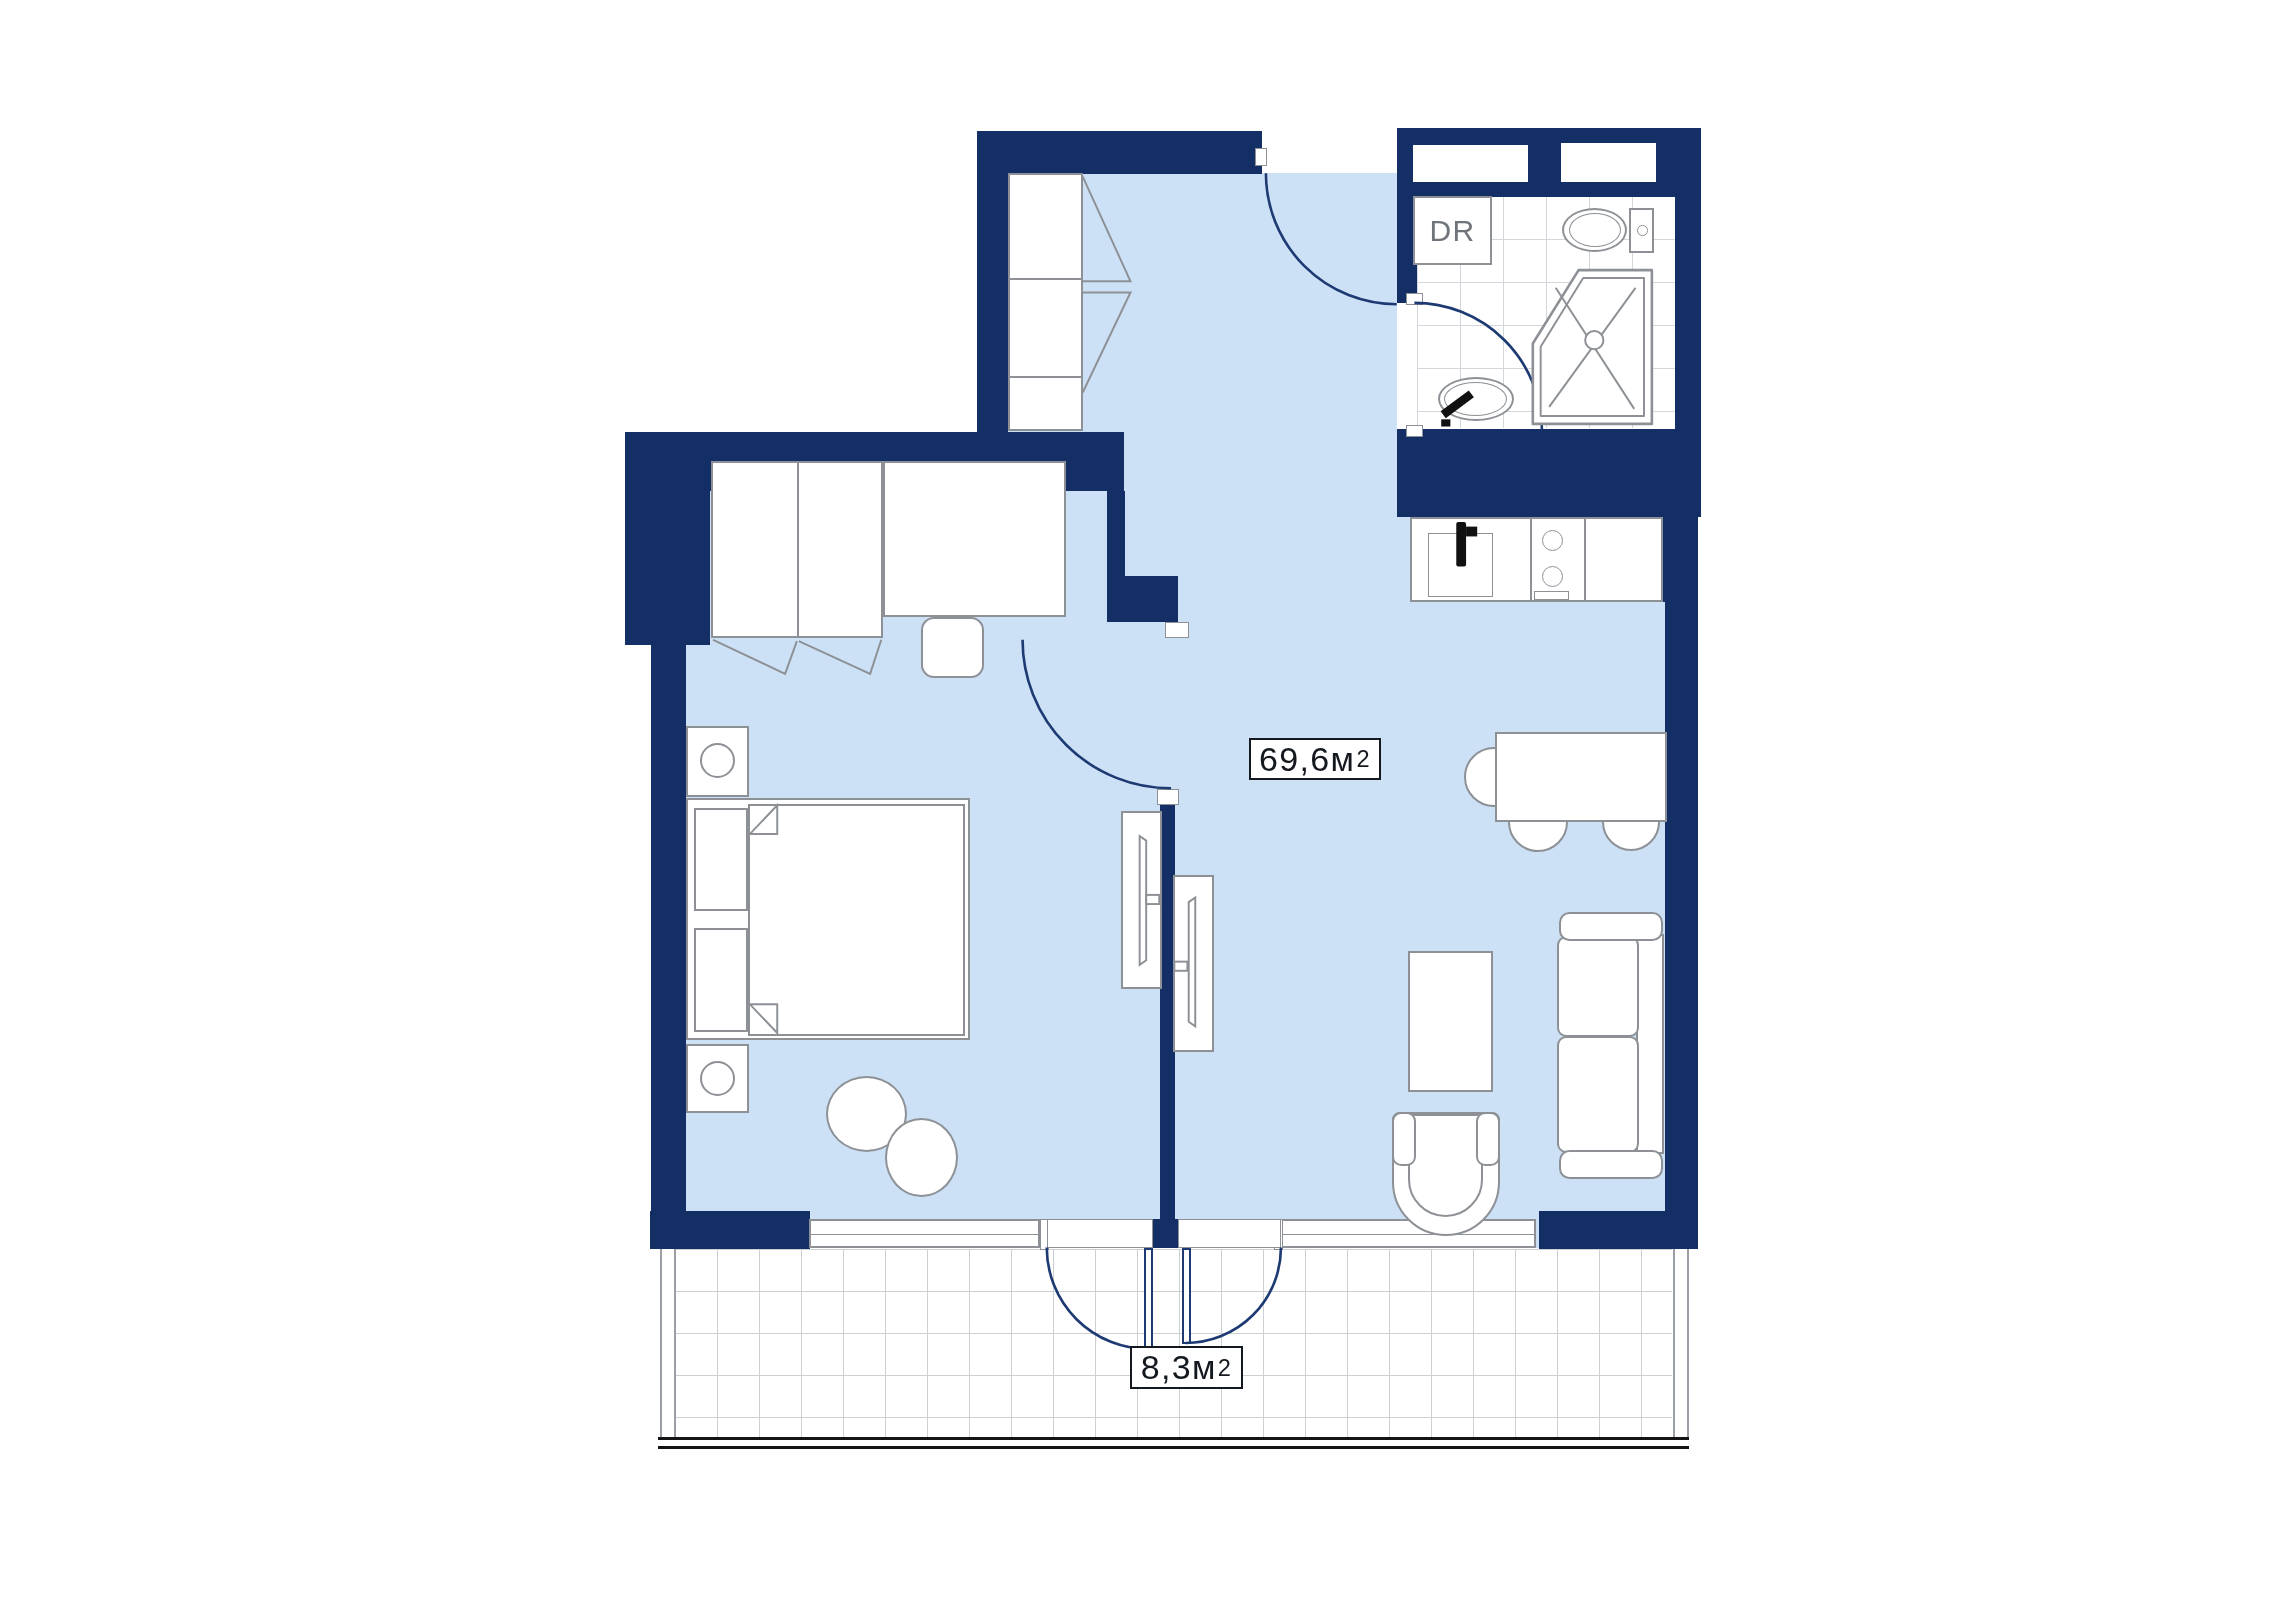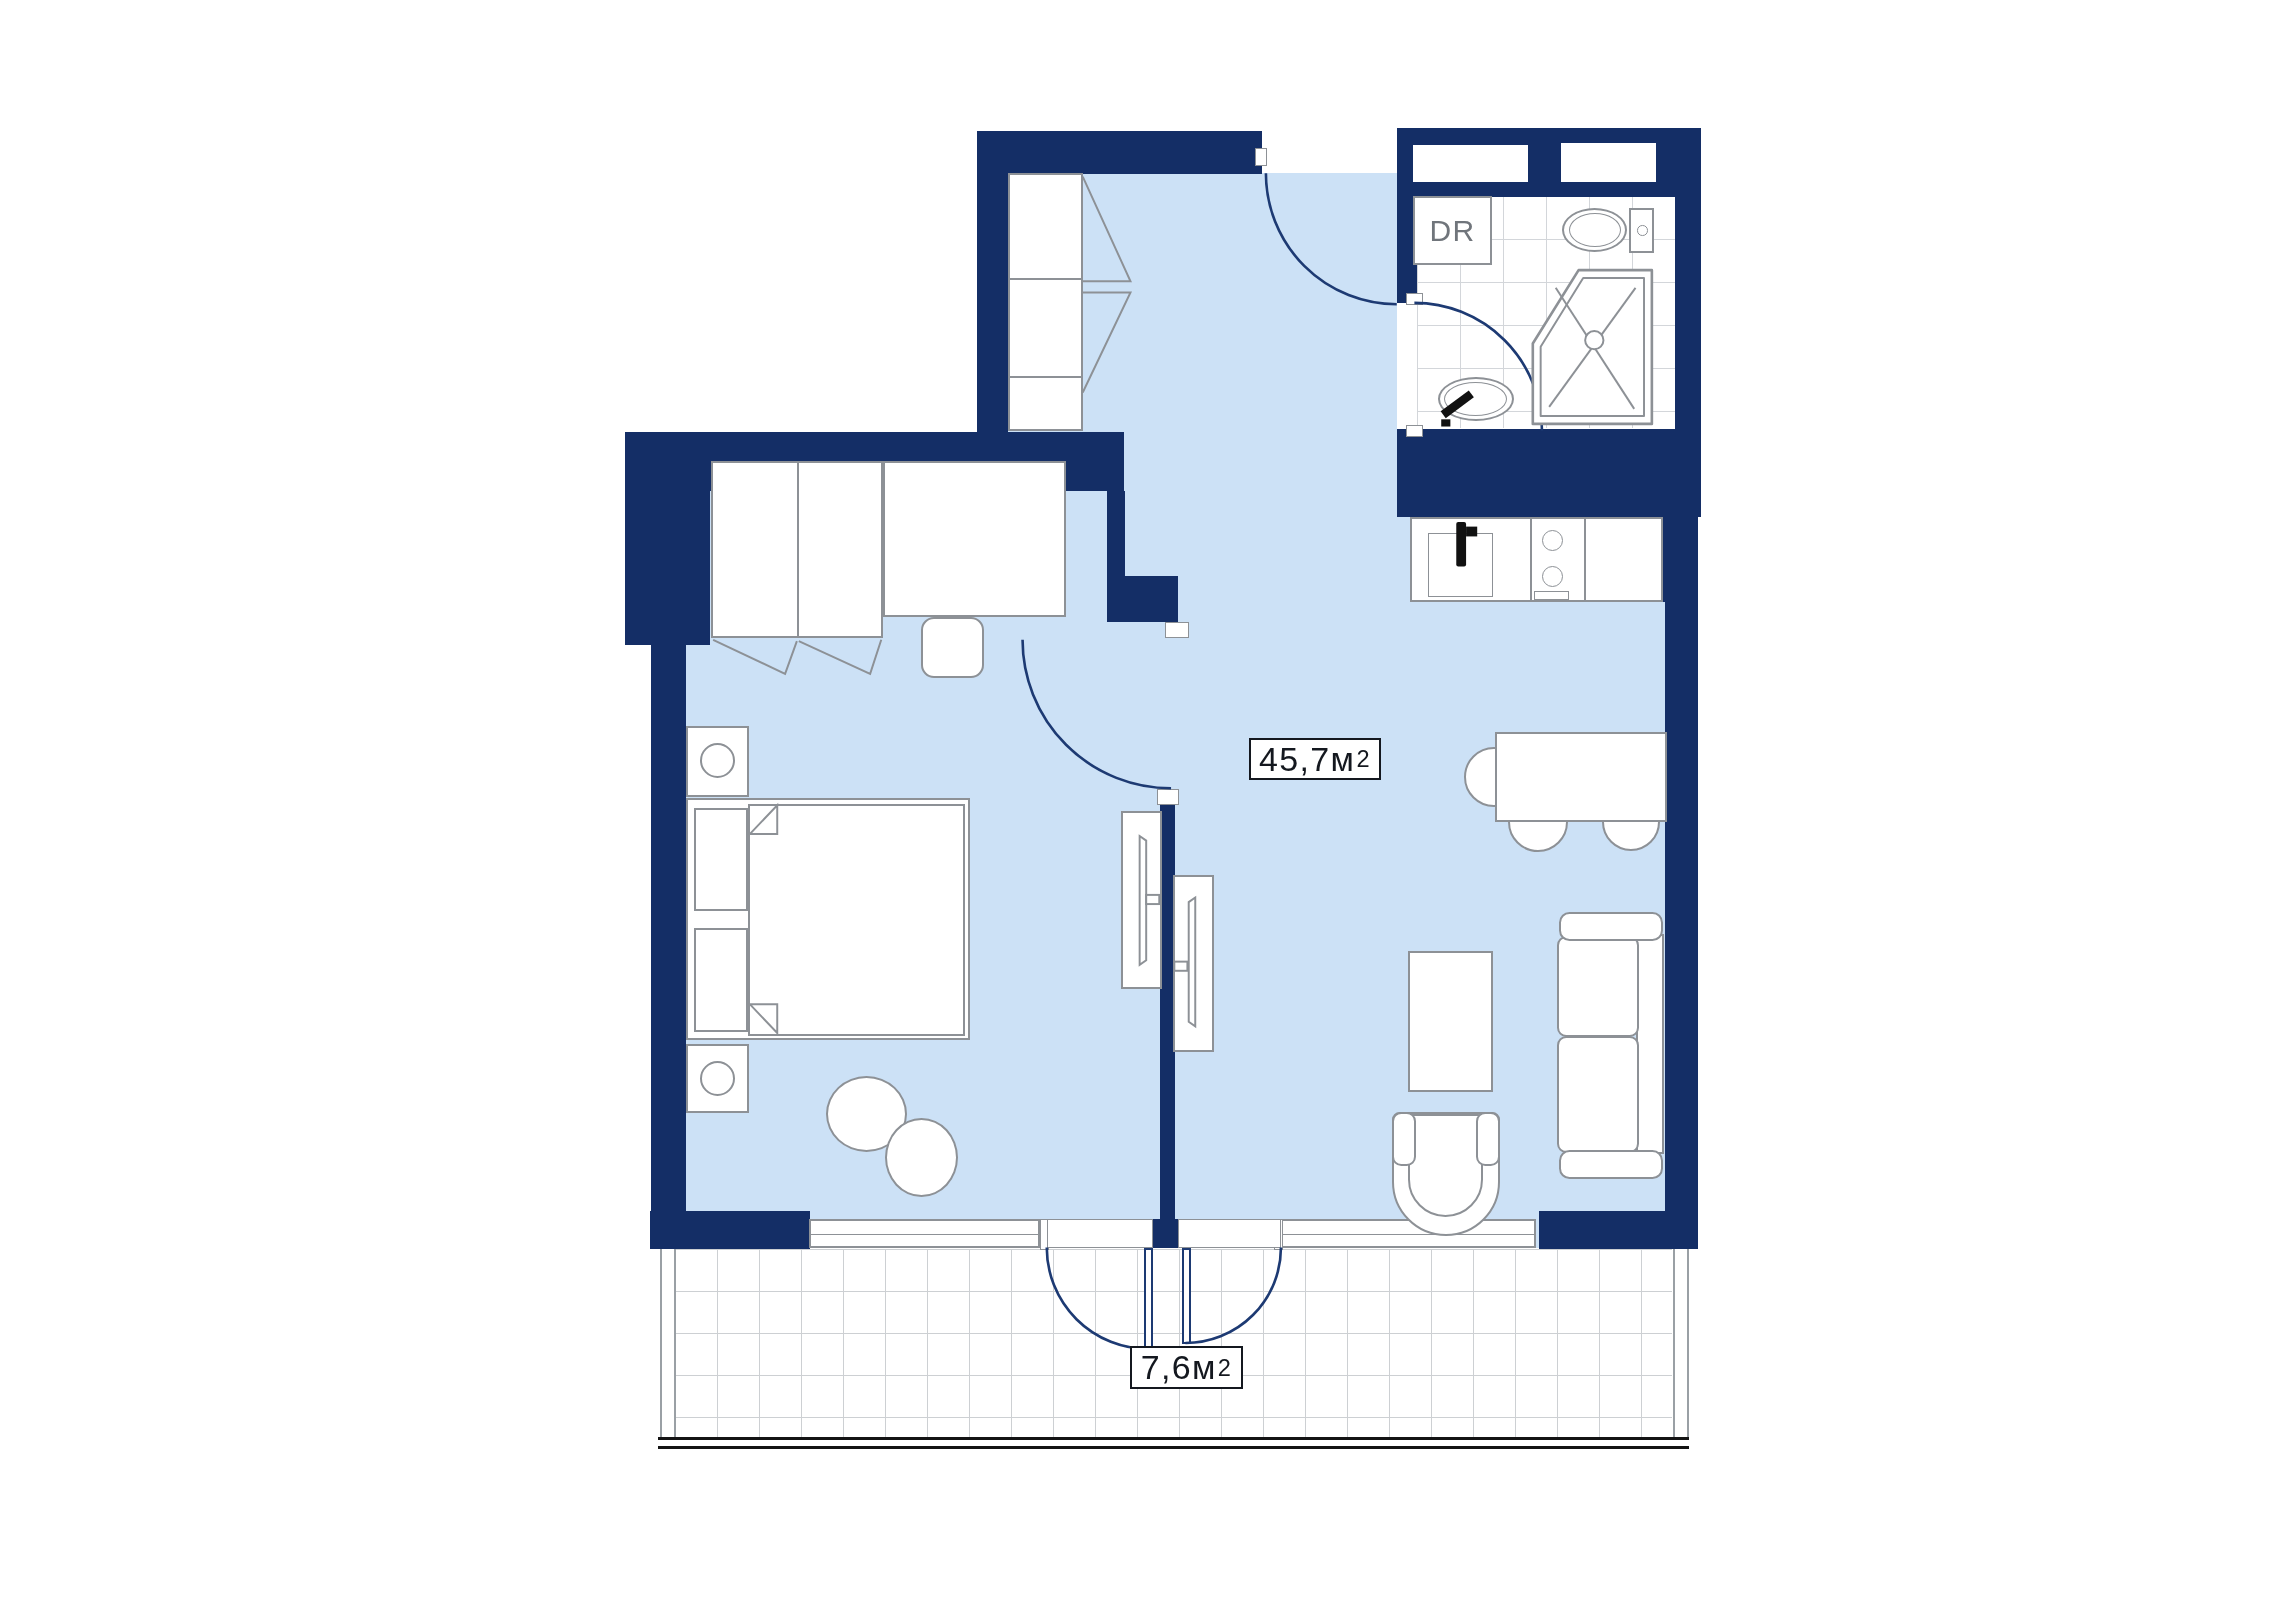--- a/index.html
+++ b/index.html
@@ -177,24 +177,24 @@
     <rect x="1795" y="1470" width="20" height="14" fill="#fff" stroke="var(--furniture_line)" stroke-width="3"></rect>
 
     <rect x="2226" y="798" width="15" height="68" rx="3" fill="#111"></rect>
     <rect x="2241" y="805" width="17" height="15" fill="#111"></rect>
 
     <path d="M2206 634 L2249 602" stroke="#111" stroke-width="13"></path>
     <rect x="2203" y="641" width="14" height="11" fill="#111"></rect>
   </svg>
 
   <div class="lbl" style="left:1249px;top:738px;width:132px;height:42px">
-    <span>45,7 </span>
+    <span>69,6 </span>
       <span>м</span>
       <sup>2</sup>
   </div>
   <div class="lbl" style="left:1130px;top:1346px;width:113px;height:43px">
-    <span>7,6 </span>
+    <span>8,3 </span>
       <span>м</span>
       <sup>2</sup>
   </div>
 
 </div>
 
 
 </body></html>

